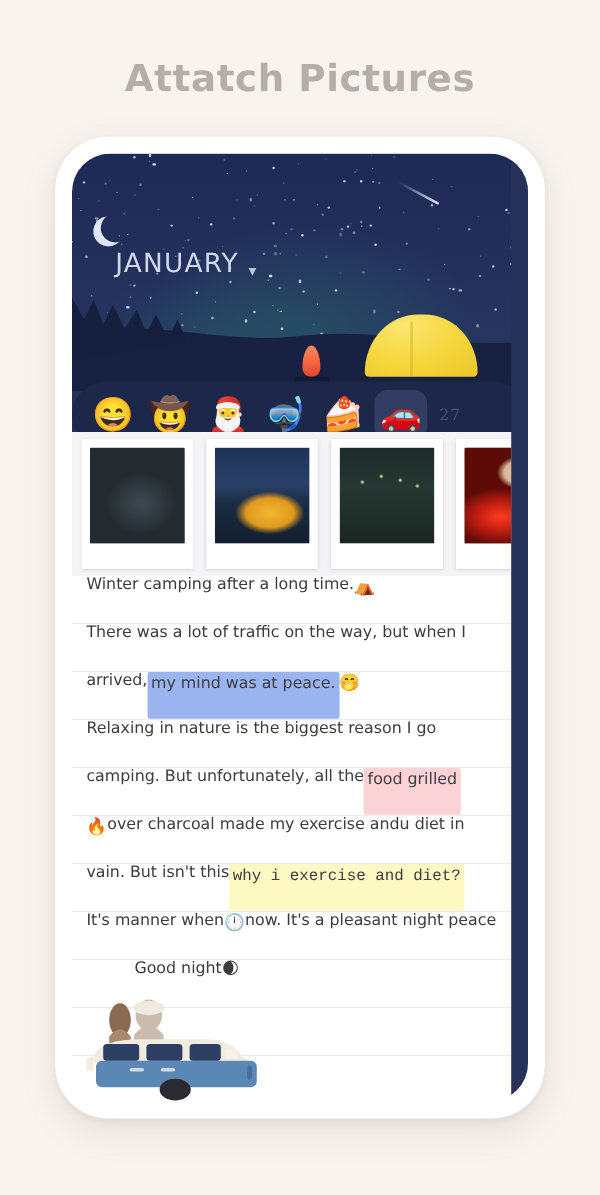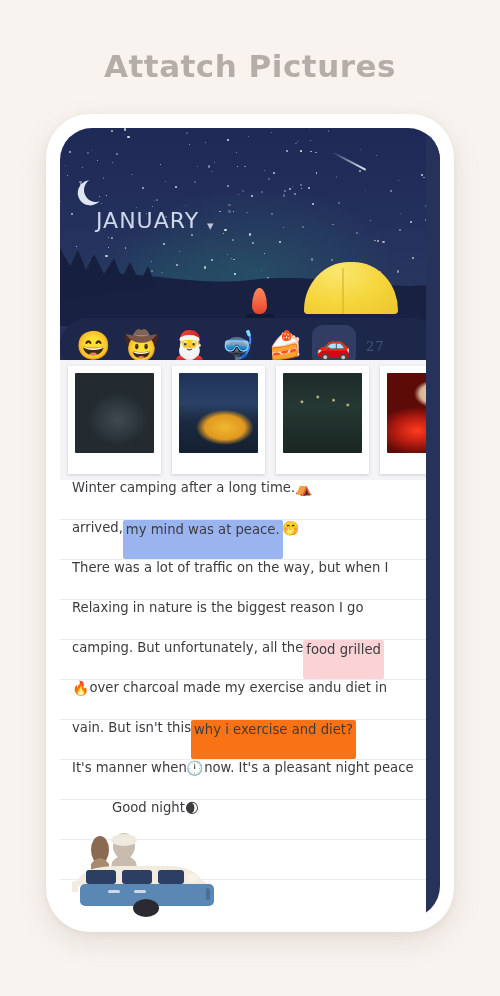--- a/index.html
+++ b/index.html
@@ -213,21 +213,21 @@
     padding: 0 12px;
     font-family: "DejaVu Sans", sans-serif;
     font-size: 13.2px;
     color: #3c3c40;
     white-space: nowrap;
   }
   .line .em { font-size: 14px; }
   .hl { padding: 2px 3px; border-radius: 2px; }
   .hl-blue { background: #9ab4f0; }
   .hl-pink { background: #fbd2d6; }
-  .hl-yellow { background: #f97316; }
+  .hl-yellow { background: #fef9c3; font-family: Liberation Mono, monospace; }
   .indent { padding-left: 52px; }
 
   
   .van {
     position: absolute; left: 8px; bottom: 0;
     width: 160px; height: 108px;
     pointer-events: none;
   }
 </style>
 </head>
@@ -442,26 +442,26 @@
         <div class="ph ph-embers"></div>
       </div>
     </div>
 
     <div class="diary" id="diary">
         <div class="line">
           <span>Winter camping after a long time.</span>
           <span class="em">⛺</span>
         </div>
         <div class="line">
+          <span>There was a lot of traffic on the way, but when I</span>
+        </div>
+        <div class="line">
           <span>arrived, </span>
           <span class="hl hl-blue">my mind was at peace.</span>
           <span class="em">🤭</span>
-        </div>
-        <div class="line">
-          <span>There was a lot of traffic on the way, but when I</span>
         </div>
         <div class="line">
           <span>Relaxing in nature is the biggest reason I go</span>
         </div>
         <div class="line">
           <span>camping. But unfortunately, all the </span>
           <span class="hl hl-pink">food grilled</span>
         </div>
         <div class="line">
           <span class="em">🔥</span>

